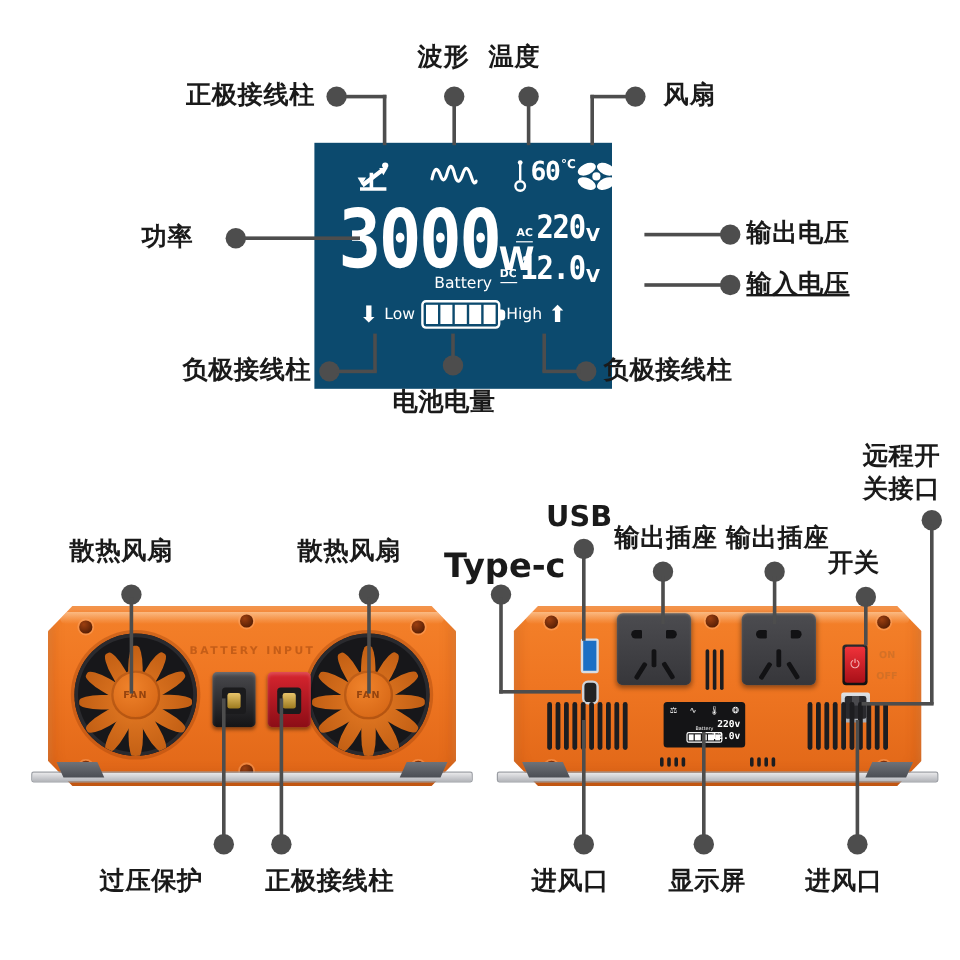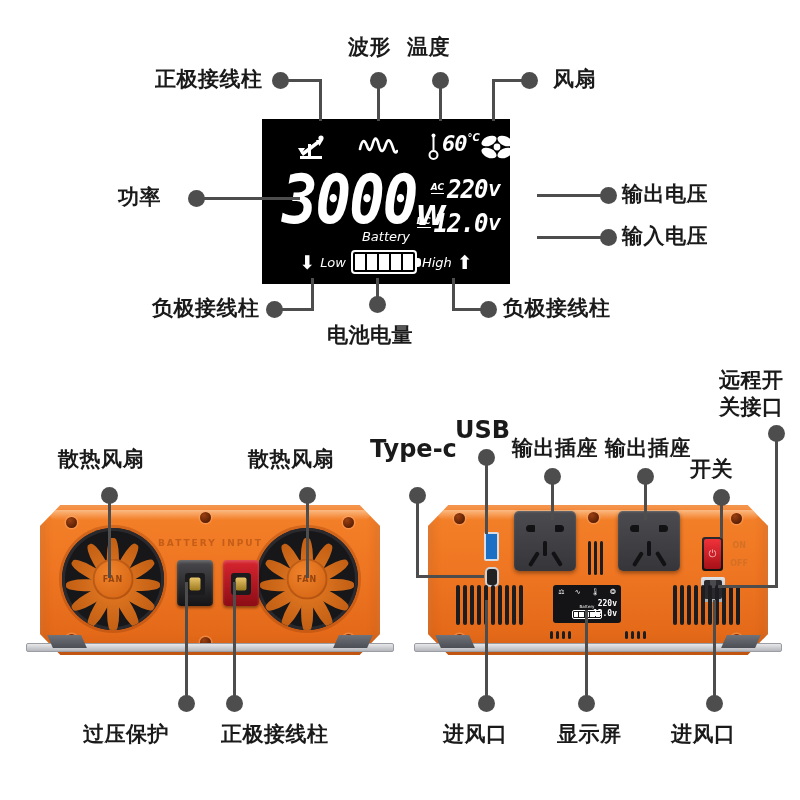--- a/index.html
+++ b/index.html
@@ -37,24 +37,23 @@
     position: absolute;
     background: #4d4d4d;
   }
   .ln.h { height: 3px; }
   .ln.v { width: 3px; }
 
   
   .lcd {
     position: absolute;
     left: 262px; top: 119px;
-    width: 248px; height: 165px;
-    background: #000000;
+    width: 248px; height: 205px;
+    background: #0c4a6e;
     overflow: hidden;
-    font-style: italic;
   }
   .lcd-icons {
     position: absolute; top: 12px; left: 0; width: 100%;
     height: 42px;
   }
   .lcd-ico {
     position: absolute;
     color: #fff;
     top: 0;
   }
@@ -76,21 +75,21 @@
     font-weight: bold;
     color: #fff;
   }
   .watt-u {
     font-size: 27px; font-weight: bold; color: #fff;
     margin-left: 2px;
     font-family: "DejaVu Sans", "Liberation Sans", sans-serif;
   }
   .volt-row {
     position: absolute; right: 10px;
-    display: flex; align-items: center;
+    display: flex; align-items: flex-end;
   }
   .volt-tag {
     font-size: 9px; font-weight: bold; color: #fff;
     margin-right: 3px; line-height: 1;
     position: relative; top: -3px;
     border-bottom: 1.5px solid #fff;
     padding-bottom: 1px;
   }
   .volt-val {
     font-family: "DejaVu Sans Mono", "Liberation Mono", monospace;
@@ -393,21 +392,21 @@
   <div class="ln v" style="left:492px; top:79px; height:42px;"></div>
 
   <div class="lbl" style="left:118px; top:186px;">功率</div>
   <div class="dot" style="left:188px; top:190px;"></div>
   <div class="ln h" style="left:200px; top:197px; width:100px;"></div>
 
   <div class="lbl" style="left:622px; top:183px;">输出电压</div>
   <div class="dot" style="left:600px; top:187px;"></div>
   <div class="ln h" style="left:537px; top:194px; width:68px;"></div>
 
-  <div class="lbl" style="left:622px; top:225px;">输入电压</div>
+  <div class="lbl" style="left:622px; top:225px;text-decoration:underline;">输入电压</div>
   <div class="dot" style="left:600px; top:229px;"></div>
   <div class="ln h" style="left:537px; top:236px; width:68px;"></div>
 
   <div class="lbl" style="left:152px; top:297px;">负极接线柱</div>
   <div class="dot" style="left:266px; top:301px;"></div>
   <div class="ln h" style="left:280px; top:308px; width:34px;"></div>
   <div class="ln v" style="left:311px; top:278px; height:32px;"></div>
 
   <div class="lbl" style="left:327px; top:324px;">电池电量</div>
   <div class="dot" style="left:369px; top:296px;"></div>
@@ -602,21 +601,21 @@
       </div>
     </div>
 
     <div class="feet">
       <div class="foot-bar"></div>
       <div class="foot-leg" style="left:24px; transform:skewX(24deg);"></div>
       <div class="foot-leg" style="right:24px; transform:skewX(-24deg);"></div>
     </div>
   </div>
 
-  <div class="lbl latin" style="left:370px; top:436px; font-size:24px;text-align:center;">Type-c</div>
+  <div class="lbl latin" style="left:370px; top:456px; font-size:28px;text-align:center;">Type-c</div>
   <div class="dot" style="left:409px; top:487px;"></div>
   <div class="ln v" style="left:416px; top:498px; height:80px;"></div>
   <div class="ln h" style="left:416px; top:575px; width:68px;"></div>
 
   <div class="lbl latin" style="left:455px; top:417px; font-size:24px;">USB</div>
   <div class="dot" style="left:478px; top:449px;"></div>
   <div class="ln v" style="left:485px; top:460px; height:74px;"></div>
 
   <div class="lbl" style="left:512px; top:437px;">输出插座</div>
   <div class="dot" style="left:544px; top:468px;"></div>

